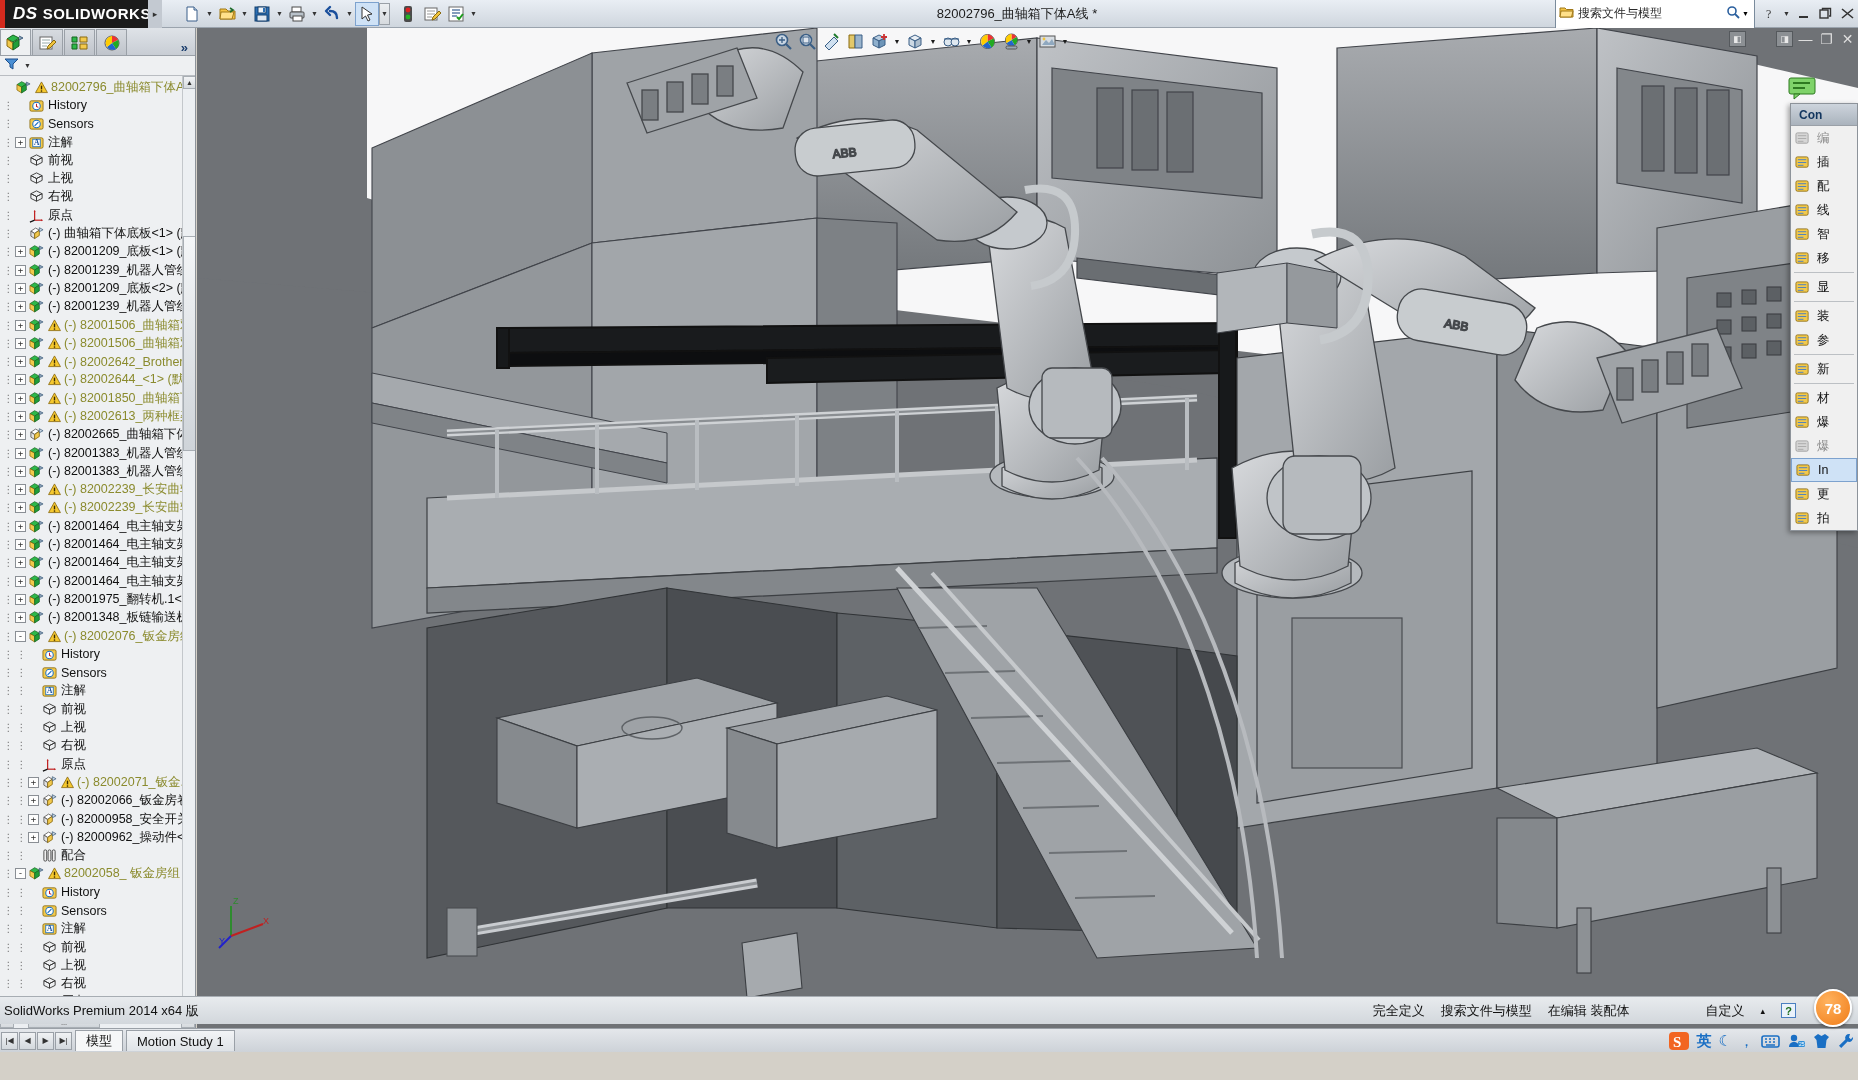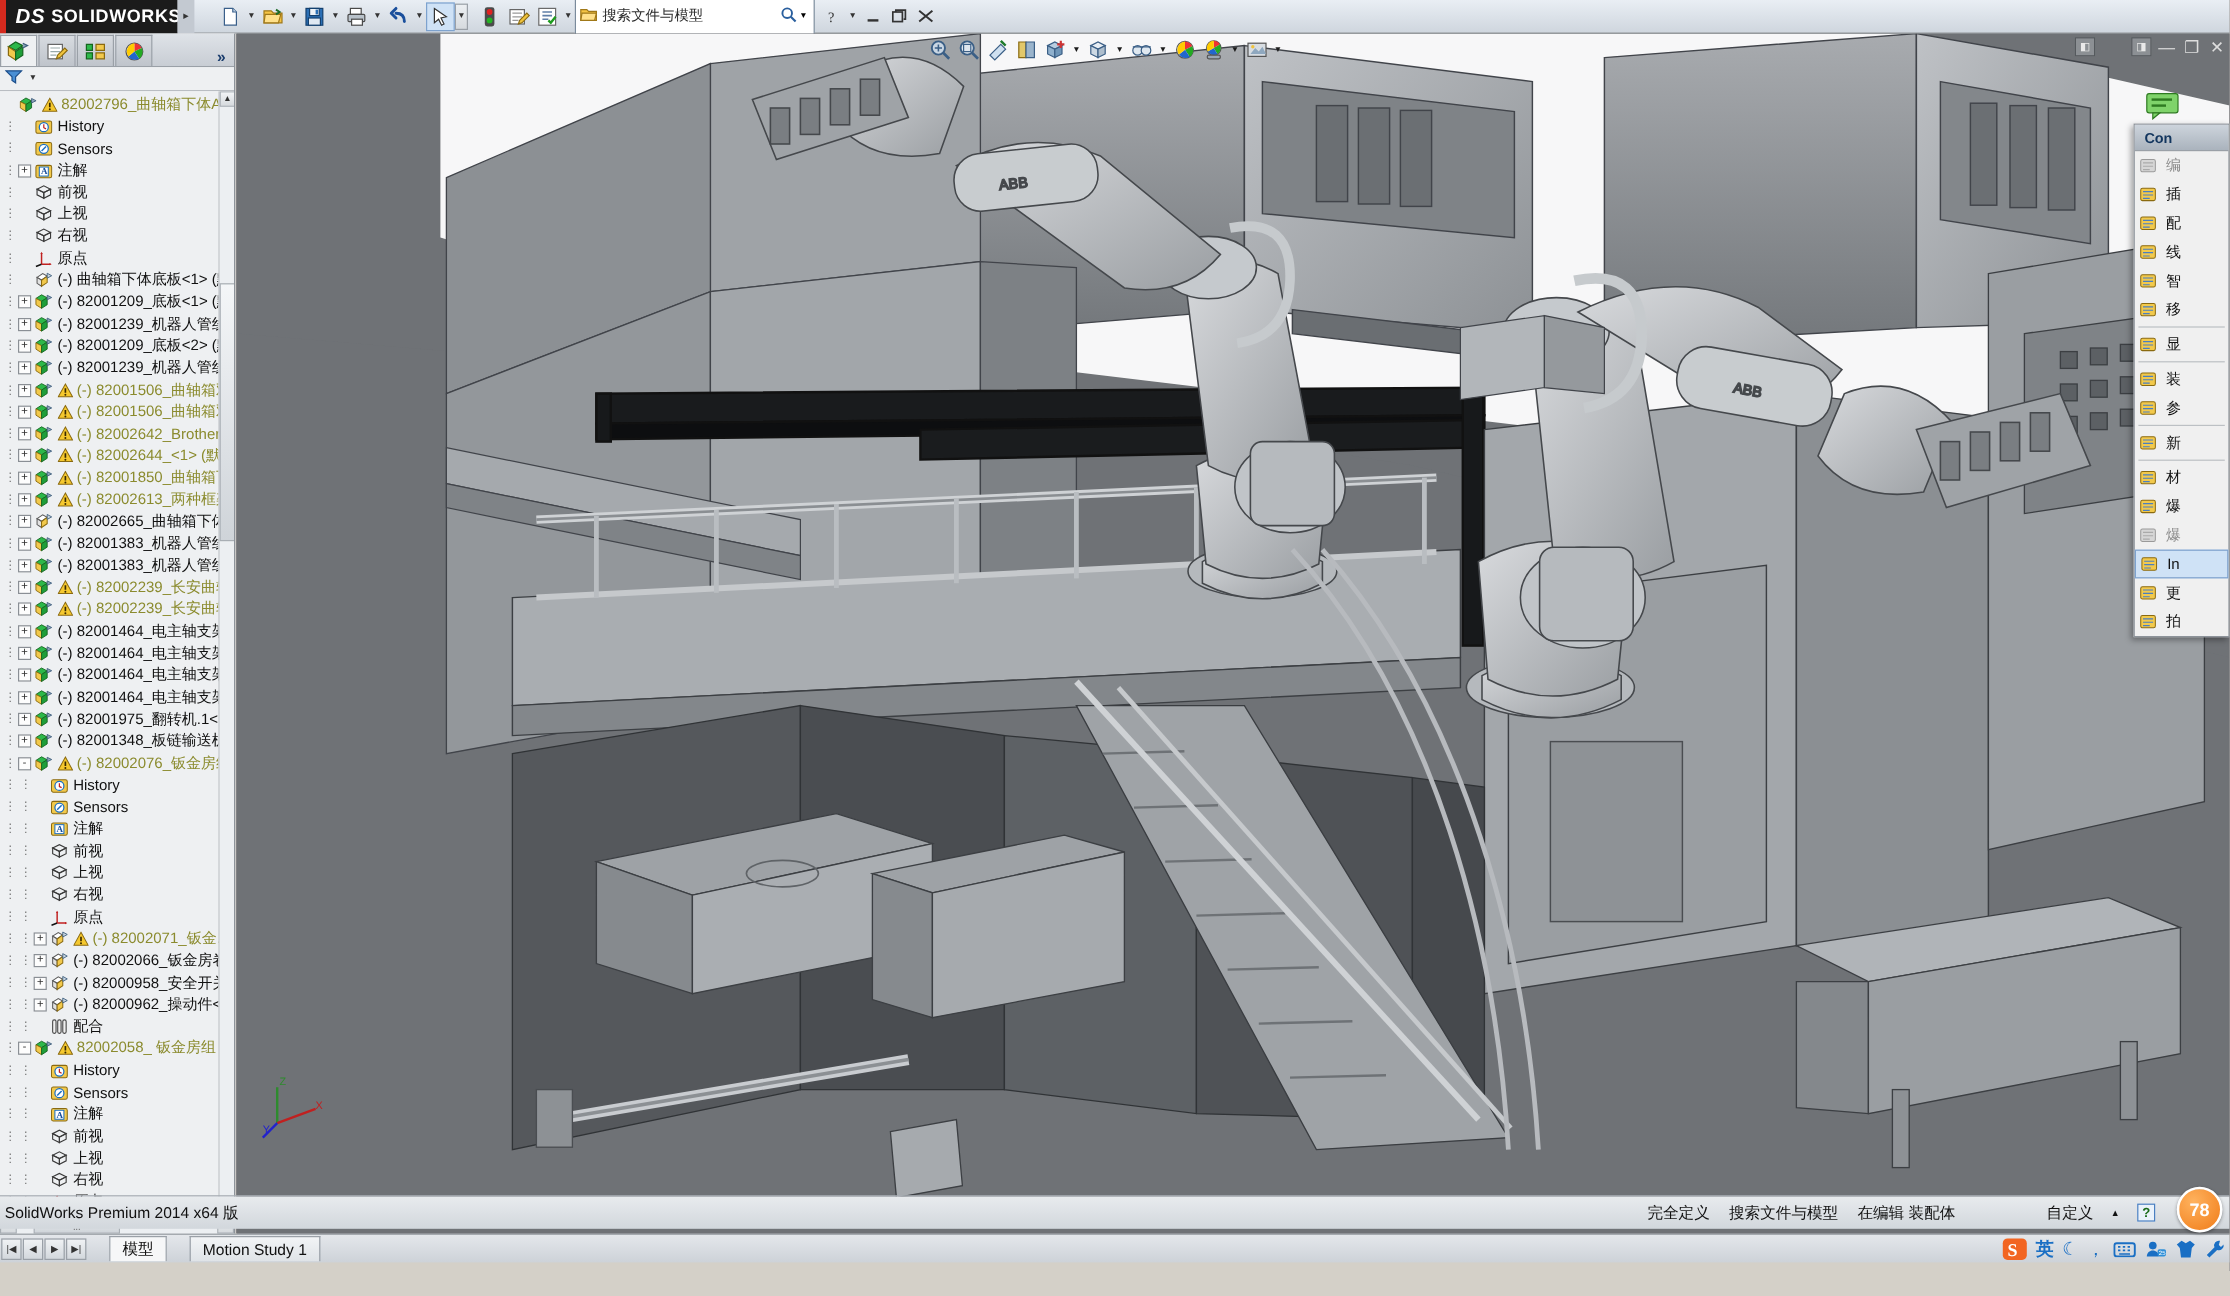--- a/index.html
+++ b/index.html
@@ -75,21 +75,21 @@
      display:flex; align-items:center; padding-left:575px; gap:2px; z-index:40; }
   .vtb{ width:22px; height:22px; display:inline-flex; align-items:center;
      justify-content:center; }
   .vcaret{ width:10px; height:22px; display:inline-flex; align-items:center;
      justify-content:center; font-size:7px; color:#1b1b1b; }
   #vp-right-btns{ position:absolute; right:2px; top:3px; display:flex; gap:4px; z-index:45;}
   .vrb{ width:17px; height:16px; background:#8c9094; border:1px solid #55595d;
      color:#e9e9e9; font-size:9px; display:flex; align-items:center; justify-content:center;}
   .vrb.plain{ background:transparent; border:none; color:#dedede; font-size:14px;}
   #triad{ position:absolute; left:20px; bottom:78px; width:60px; height:60px; z-index:30;}
-  #ctxmenu{ position:absolute; right:0; top:75px; width:80px;
+  #ctxmenu{ position:absolute; right:0; top:75px; width:68px;
      background:#f0f0f0; border:1px solid #8d939a; z-index:60;
      box-shadow:-2px 2px 5px rgba(0,0,0,.35); }
   #ctx-head{ height:22px; background:linear-gradient(#cdd4dc,#aab3bd);
      color:#12355e; font-weight:bold; font-size:12px;
      display:flex; align-items:center; padding-left:8px; border-bottom:1px solid #9aa0a7;}
   .ctx-item{ height:24px; display:flex; align-items:center; gap:5px;
      padding-left:4px; font-size:12.5px; color:#111; }
   .ctx-item.dim{ color:#8d8d8d; }
   .ctx-item.sel{ background:#cfe2f6; border:1px solid #7da2ce; }
   .ctx-sep{ height:1px; background:#bcc0c4; margin:2px 3px; }
@@ -97,21 +97,21 @@
 
   
   #tabbar{ position:absolute; left:0; top:1028px; width:1858px; height:24px;
      background:linear-gradient(#e4e7eb,#cdd2d8); border-top:1px solid #9aa0a7;
      display:flex; align-items:center; }
   .navb{ width:17px; height:18px; border:1px solid #9aa0a7;
      background:linear-gradient(#f0f2f4,#d3d8dd); font-size:8px;
      display:inline-flex; align-items:center; justify-content:center; color:#333; margin-left:1px;}
   .btab{ height:21px; padding:0 10px; display:flex; align-items:center;
      border:1px solid #9aa0a7; border-bottom:none;
-     background:linear-gradient(#f2f4f6,#dfe3e7); font-size:13px; color:#111; margin-left:19px;}
+     background:linear-gradient(#f2f4f6,#dfe3e7); font-size:13px; color:#111; margin-left:3px;}
   .btab.active{ background:#f6f7f8; font-weight:normal; }
   #statusbar{ position:absolute; left:0; top:996px; width:1858px; height:28px;
      background:linear-gradient(#e8ebee,#d2d7dc); border-top:1px solid #a7adb3;
      display:flex; align-items:center; font-size:13px; color:#111; padding:0 4px; }
   .st{ margin-right:16px; }
   #ime{ position:absolute; right:4px; top:1030px; height:22px; display:flex;
      align-items:center; gap:7px; z-index:70; }
   .imeic{ display:inline-flex; align-items:center; justify-content:center; }
   #perfbadge{ width:38px; height:38px; border-radius:50%;
      background:radial-gradient(circle at 35% 30%,#ffb25e,#f07c18);
@@ -203,20 +203,21 @@
 
   <div class="tbtn">
     <svg width="18" height="18" viewBox="0 0 18 18">
         <rect x="2" y="2" width="14" height="14" fill="#fff" stroke="#6a6a6a"></rect>
         <path d="M5 5h8M5 8h8M5 11h5" stroke="#5f7fa8" stroke-width="1.3"></path>
         <path d="M10 12l2 2 4-5" fill="none" stroke="#1d9b1d" stroke-width="2"></path>
       </svg>
   </div>
   <div class="caret">▼</div>
 
+  <div id="title-text">82002796_曲轴箱下体A线 *</div>
 
   <div id="search-box">
     <span>
       <svg width="15" height="13" viewBox="0 0 15 13">
           <path d="M1 2h5l1.5 1.5H14V11H1z" fill="#f5c445" stroke="#a07818"></path>
           <path d="M2 5h12l-1.5 6H1z" fill="#ffe08a" stroke="#a07818"></path>
         </svg>
     </span>
     <span class="ph">搜索文件与模型</span>
     <span>

